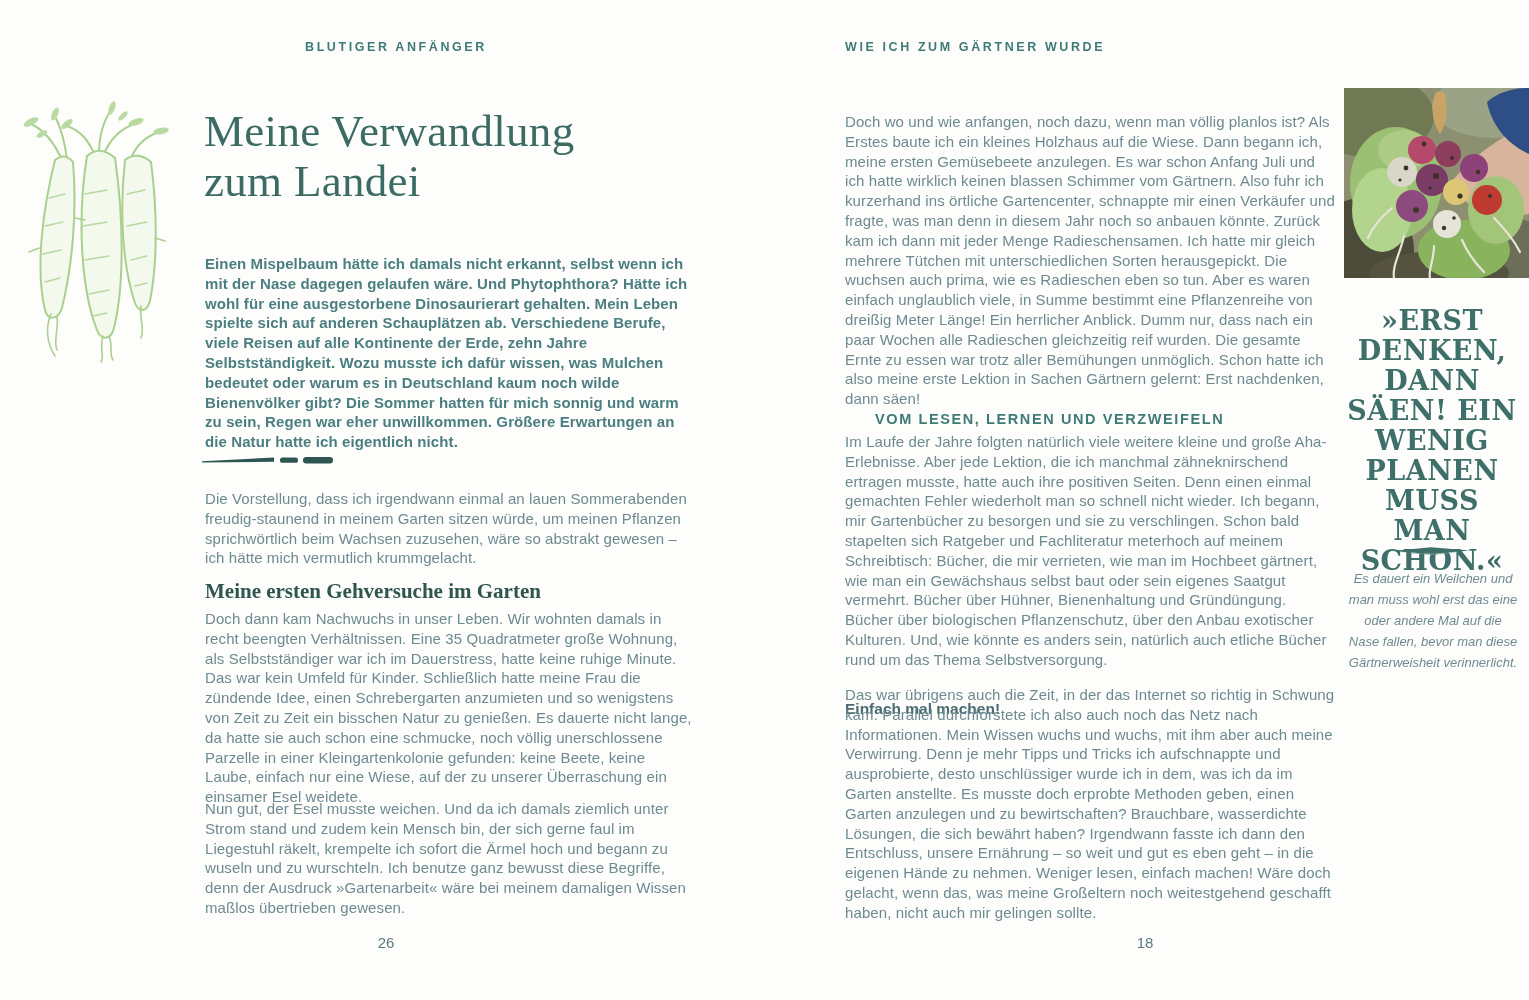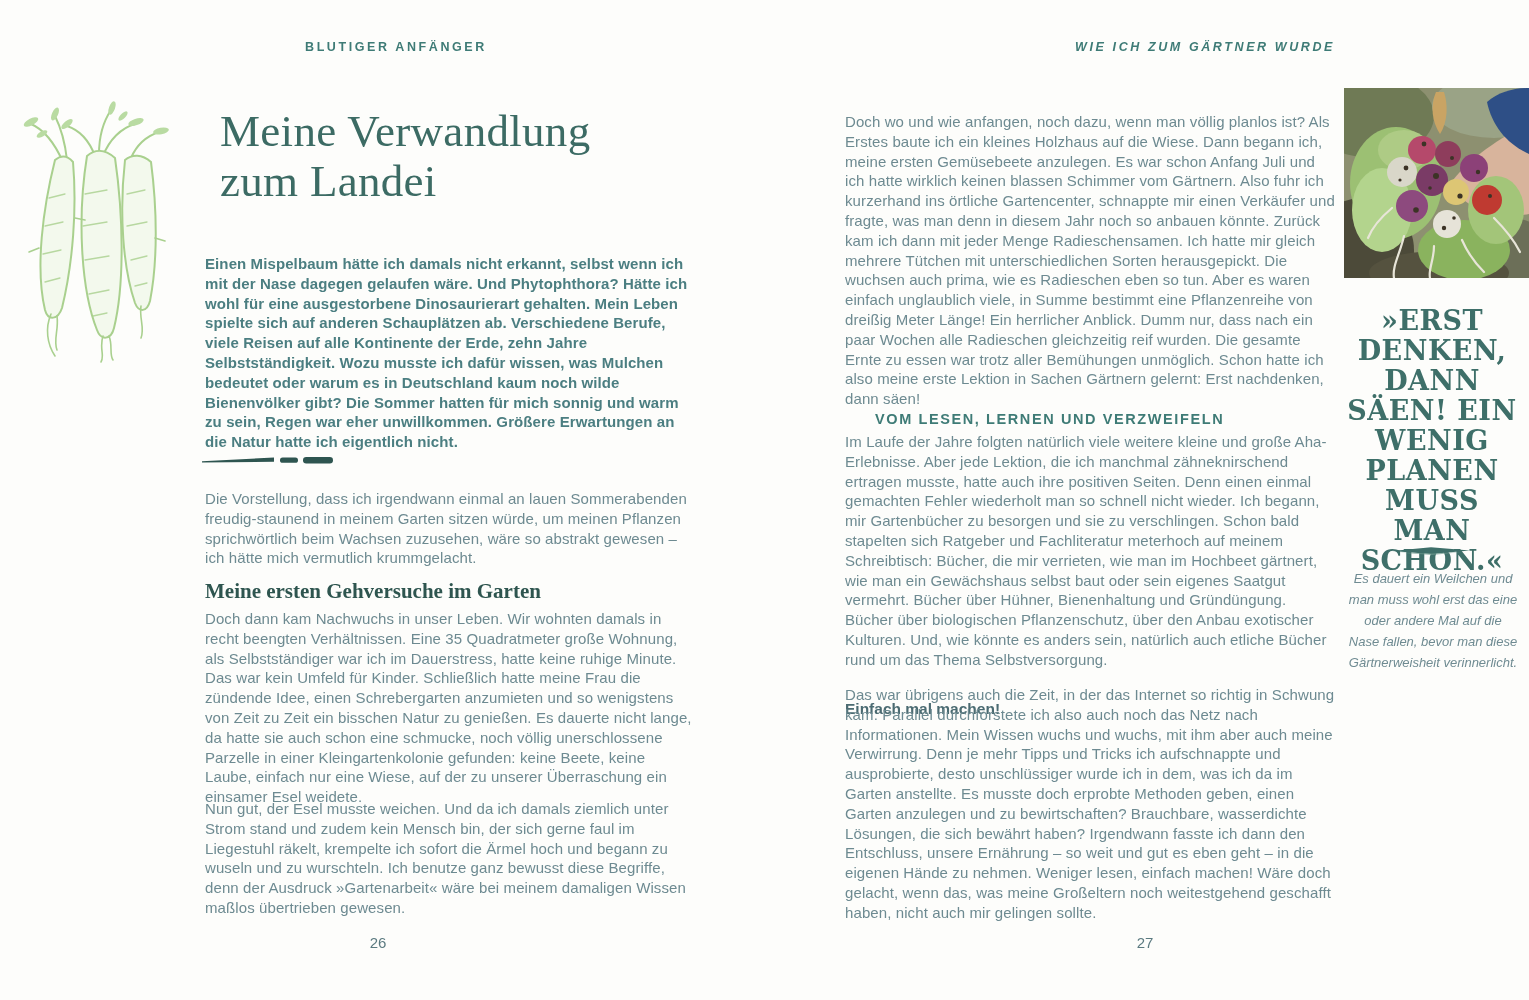--- a/index.html
+++ b/index.html
@@ -12,21 +12,21 @@
   .abs{position:absolute;}
   
   .runhead{
     font-size:12.5px;font-weight:bold;letter-spacing:2.6px;
     color:#3e7b76;
   }
   
   .chapter-title{
     font-family:"Liberation Serif","DejaVu Serif",serif;
     font-size:45px;line-height:1.12;font-weight:500;
-    color:#3c6b64;letter-spacing:0.3px;margin-left:16px;
+    color:#3c6b64;letter-spacing:0.3px;
   }
   
   .intro{
     font-size:15px;line-height:19.8px;font-weight:bold;
     color:#4b7e81;letter-spacing:0.1px;
   }
   
   .body-text{
     font-size:15px;line-height:19.8px;
     color:#6d8a91;letter-spacing:0.1px;
@@ -135,35 +135,35 @@
 </div>
 
 <div class="abs body-text" style="left:205px;top:489px;width:487px;">Die Vorstellung, dass ich irgendwann einmal an lauen Sommerabenden freudig-staunend in meinem Garten sitzen würde, um meinen Pflanzen sprichwörtlich beim Wachsen zuzusehen, wäre so abstrakt gewesen – ich hätte mich vermutlich krummgelacht.</div>
 
 <div class="abs serif-subhead" style="left:205px;top:579px;width:487px;">Meine ersten Gehversuche im Garten</div>
 
 <div class="abs body-text" style="left:205px;top:609px;width:487px;">Doch dann kam Nachwuchs in unser Leben. Wir wohnten damals in recht beengten Verhältnissen. Eine 35 Quadratmeter große Wohnung, als Selbstständiger war ich im Dauerstress, hatte keine ruhige Minute. Das war kein Umfeld für Kinder. Schließlich hatte meine Frau die zündende Idee, einen Schrebergarten anzumieten und so wenigstens von Zeit zu Zeit ein bisschen Natur zu genießen. Es dauerte nicht lange, da hatte sie auch schon eine schmucke, noch völlig unerschlossene Parzelle in einer Kleingartenkolonie gefunden: keine Beete, keine Laube, einfach nur eine Wiese, auf der zu unserer Überraschung ein einsamer Esel weidete.</div>
 
 <div class="abs body-text" style="left:205px;top:799px;width:487px;">Nun gut, der Esel musste weichen. Und da ich damals ziemlich unter Strom stand und zudem kein Mensch bin, der sich gerne faul im Liegestuhl räkelt, krempelte ich sofort die Ärmel hoch und begann zu wuseln und zu wurschteln. Ich benutze ganz bewusst diese Begriffe, denn der Ausdruck »Gartenarbeit« wäre bei meinem damaligen Wissen maßlos übertrieben gewesen.</div>
 
-<div class="abs pagenum" style="left:298px;top:934px;width:160px;">26</div>
-
-<div class="abs runhead" style="left:845px;top:40px;width:490px;text-align:right;font-style:italic;">WIE ICH ZUM GÄRTNER WURDE</div>
+<div class="abs pagenum" style="left:306px;top:934px;width:160px;">26</div>
+
+<div class="abs runhead" style="left:845px;top:40px;width:490px;text-align:left;">WIE ICH ZUM GÄRTNER WURDE</div>
 
 <div class="abs body-text" style="left:845px;top:112px;width:490px;">Doch wo und wie anfangen, noch dazu, wenn man völlig planlos ist? Als Erstes baute ich ein kleines Holzhaus auf die Wiese. Dann begann ich, meine ersten Gemüsebeete anzulegen. Es war schon Anfang Juli und ich hatte wirklich keinen blassen Schimmer vom Gärtnern. Also fuhr ich kurzerhand ins örtliche Gartencenter, schnappte mir einen Verkäufer und fragte, was man denn in diesem Jahr noch so anbauen könnte. Zurück kam ich dann mit jeder Menge Radieschensamen. Ich hatte mir gleich mehrere Tütchen mit unterschiedlichen Sorten herausgepickt. Die wuchsen auch prima, wie es Radieschen eben so tun. Aber es waren einfach unglaublich viele, in Summe bestimmt eine Pflanzenreihe von dreißig Meter Länge! Ein herrlicher Anblick. Dumm nur, dass nach ein paar Wochen alle Radieschen gleichzeitig reif wurden. Die gesamte Ernte zu essen war trotz aller Bemühungen unmöglich. Schon hatte ich also meine erste Lektion in Sachen Gärtnern gelernt: Erst nachdenken, dann säen!</div>
 
 <div class="abs caps-subhead" style="left:845px;top:411px;width:490px;">VOM LESEN, LERNEN UND VERZWEIFELN</div>
 
 <div class="abs body-text" style="left:845px;top:432px;width:490px;">Im Laufe der Jahre folgten natürlich viele weitere kleine und große Aha-Erlebnisse. Aber jede Lektion, die ich manchmal zähneknirschend ertragen musste, hatte auch ihre positiven Seiten. Denn einen einmal gemachten Fehler wiederholt man so schnell nicht wieder. Ich begann, mir Gartenbücher zu besorgen und sie zu verschlingen. Schon bald stapelten sich Ratgeber und Fachliteratur meterhoch auf meinem Schreibtisch: Bücher, die mir verrieten, wie man im Hochbeet gärtnert, wie man ein Gewächshaus selbst baut oder sein eigenes Saatgut vermehrt. Bücher über Hühner, Bienenhaltung und Gründüngung. Bücher über biologischen Pflanzenschutz, über den Anbau exotischer Kulturen. Und, wie könnte es anders sein, natürlich auch etliche Bücher rund um das Thema Selbstversorgung.</div>
 
 <div class="abs bold-subhead" style="left:845px;top:664px;width:490px;margin-top:36px;">Einfach mal machen!</div>
 
 <div class="abs body-text" style="left:845px;top:685px;width:490px;">Das war übrigens auch die Zeit, in der das Internet so richtig in Schwung kam. Parallel durchforstete ich also auch noch das Netz nach Informationen. Mein Wissen wuchs und wuchs, mit ihm aber auch meine Verwirrung. Denn je mehr Tipps und Tricks ich aufschnappte und ausprobierte, desto unschlüssiger wurde ich in dem, was ich da im Garten anstellte. Es musste doch erprobte Methoden geben, einen Garten anzulegen und zu bewirtschaften? Brauchbare, wasserdichte Lösungen, die sich bewährt haben? Irgendwann fasste ich dann den Entschluss, unsere Ernährung – so weit und gut es eben geht – in die eigenen Hände zu nehmen. Weniger lesen, einfach machen! Wäre doch gelacht, wenn das, was meine Großeltern noch weitestgehend geschafft haben, nicht auch mir gelingen sollte.</div>
 
-<div class="abs pagenum" style="left:1065px;top:934px;width:160px;">27</div>
+<div class="abs pagenum" style="left:1065px;top:934px;width:160px;">18</div>
 
 <div class="abs" style="left:1344px;top:88px;width:185px;height:190px;overflow:hidden;">
   <svg width="185" height="190" viewBox="0 0 185 190" preserveAspectRatio="none">
     <rect width="185" height="190" fill="#8d9070"></rect>
     <ellipse cx="28" cy="28" rx="62" ry="42" fill="#6f7a55"></ellipse>
     <ellipse cx="150" cy="18" rx="62" ry="32" fill="#9aa386"></ellipse>
     <ellipse cx="18" cy="162" rx="52" ry="52" fill="#4c4a39"></ellipse>
     <ellipse cx="168" cy="172" rx="42" ry="42" fill="#6c6f58"></ellipse>
     <ellipse cx="95" cy="185" rx="70" ry="22" fill="#55523f"></ellipse>
 

